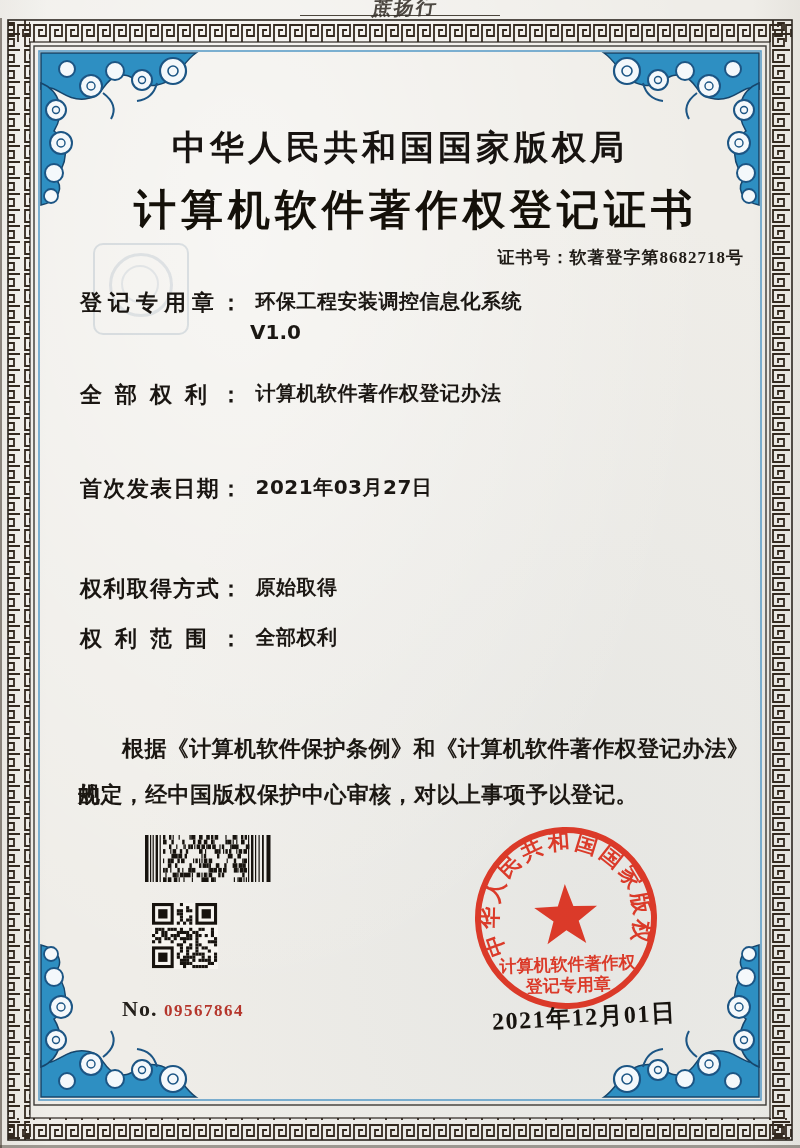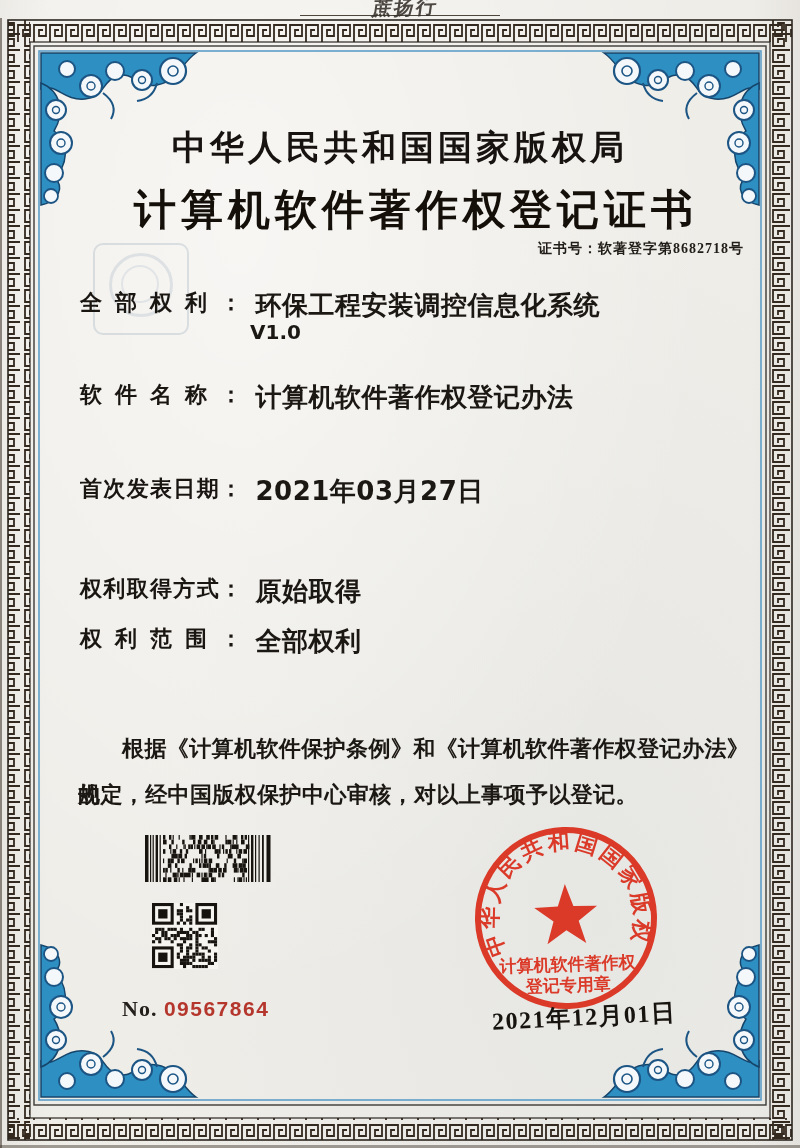--- a/index.html
+++ b/index.html
@@ -25,21 +25,21 @@
   
   .authority{
     top:125px; left:0; width:800px; text-align:center;
     font-size:34px; font-weight:bold; letter-spacing:4px; color:#171310;
   }
   .cert-title{
     top:182px; left:16px; width:800px; text-align:center;
     font-size:42px; font-weight:bold; letter-spacing:5px; color:#141009;
   }
   .cert-no{
-    top:240px; right:56px; font-size:14px; font-weight:bold; color:#201c17; letter-spacing:1px;margin-left:45px;
+    top:246px; right:56px; font-size:17px; font-weight:bold; color:#201c17; letter-spacing:1px;margin-left:45px;
   }
   
   .watermark{
     top:243px; left:93px; width:92px; height:88px; border-radius:10px;
     border:2px solid rgba(115,140,165,.22);
   }
   .watermark .wm-circle{
     position:absolute; top:8px; left:14px; width:58px; height:58px; border-radius:50%;
     border:3px solid rgba(115,140,165,.18);
   }
@@ -48,34 +48,34 @@
     border:2px solid rgba(115,140,165,.15);
   }
   
   .field{ left:80px; height:30px; font-size:22px; white-space:nowrap; }
   .flabel{
     display:inline-block; width:162px; font-weight:bold; color:#191511;
     text-align:justify; text-align-last:justify; vertical-align:top;
   }
   .fvalue{
     display:inline-block; margin-left:8px; font-weight:bold; letter-spacing:.5px;
-    font-family:"DejaVu Sans","Liberation Sans",sans-serif; font-size:26px; color:#1b1713;
+    font-family:"DejaVu Sans","Liberation Sans",sans-serif; font-size:20px; color:#1b1713;
   }
   .fvalue2{
     left:250px; font-weight:bold; font-family:"DejaVu Sans","Liberation Sans",sans-serif;
     font-size:20px; color:#1b1713;
   }
   .statement{ left:78px; width:672px; font-size:22px; line-height:46px; color:#1b1712; font-weight:bold; letter-spacing:.4px;}
   .st1{ top:726px; text-indent:44px; }
   .st2{ top:772px; }
   
   .serial{ top:996px; left:122px; font-size:22px; font-weight:bold; color:#24201b; letter-spacing:1px;}
   .serial .num{
-    color:#b5362c; font-family:Liberation Sans, sans-serif;
-    font-size:21px; letter-spacing:1.5px; font-weight:bold;
+    color:#b5362c; font-family:Liberation Serif, serif;
+    font-size:17px; letter-spacing:1.5px; font-weight:bold;
   }
   .issue-date{
     top:1001px; left:492px; font-size:24px; font-weight:bold; color:#17130e;
     letter-spacing:1.5px; transform:rotate(-3deg);
     font-family:"Liberation Serif","DejaVu Serif",serif;
   }
   .scan-edge-left{ top:18px; left:0; width:2px; height:1130px; background:rgba(60,50,40,.55); }
   .scan-edge-bottom{ top:1145px; left:0; width:800px; height:3px; background:rgba(60,50,40,.45); }
 </style>
 </head>
@@ -148,27 +148,27 @@
       <div class="wm-circle2"></div>
   </div>
 
   <div class="abs authority">中华人民共和国国家版权局</div>
   <div class="abs cert-title">计算机软件著作权登记证书</div>
   <div class="abs cert-no">
     <span>证书号：</span><span>软著登字第8682718号</span>
   </div>
 
   <div class="abs field" style="top:288px">
+    <span class="flabel">登记专用章：</span>
+    <span class="fvalue">环保工程安装调控信息化系统</span>
+  </div>
+  <div class="abs fvalue2" style="top:320px">V1.0</div>
+
+  <div class="abs field" style="top:380px">
     <span class="flabel">全部权利：</span>
-    <span class="fvalue">环保工程安装调控信息化系统</span>
-  </div>
-  <div class="abs fvalue2" style="top:320px">V1.0</div>
-
-  <div class="abs field" style="top:380px">
-    <span class="flabel">软件名称：</span>
     <span class="fvalue">计算机软件著作权登记办法</span>
   </div>
 
   <div class="abs field" style="top:474px">
     <span class="flabel">首次发表日期：</span>
     <span class="fvalue">2021年03月27日</span>
   </div>
 
 
   <div class="abs field" style="top:574px">

